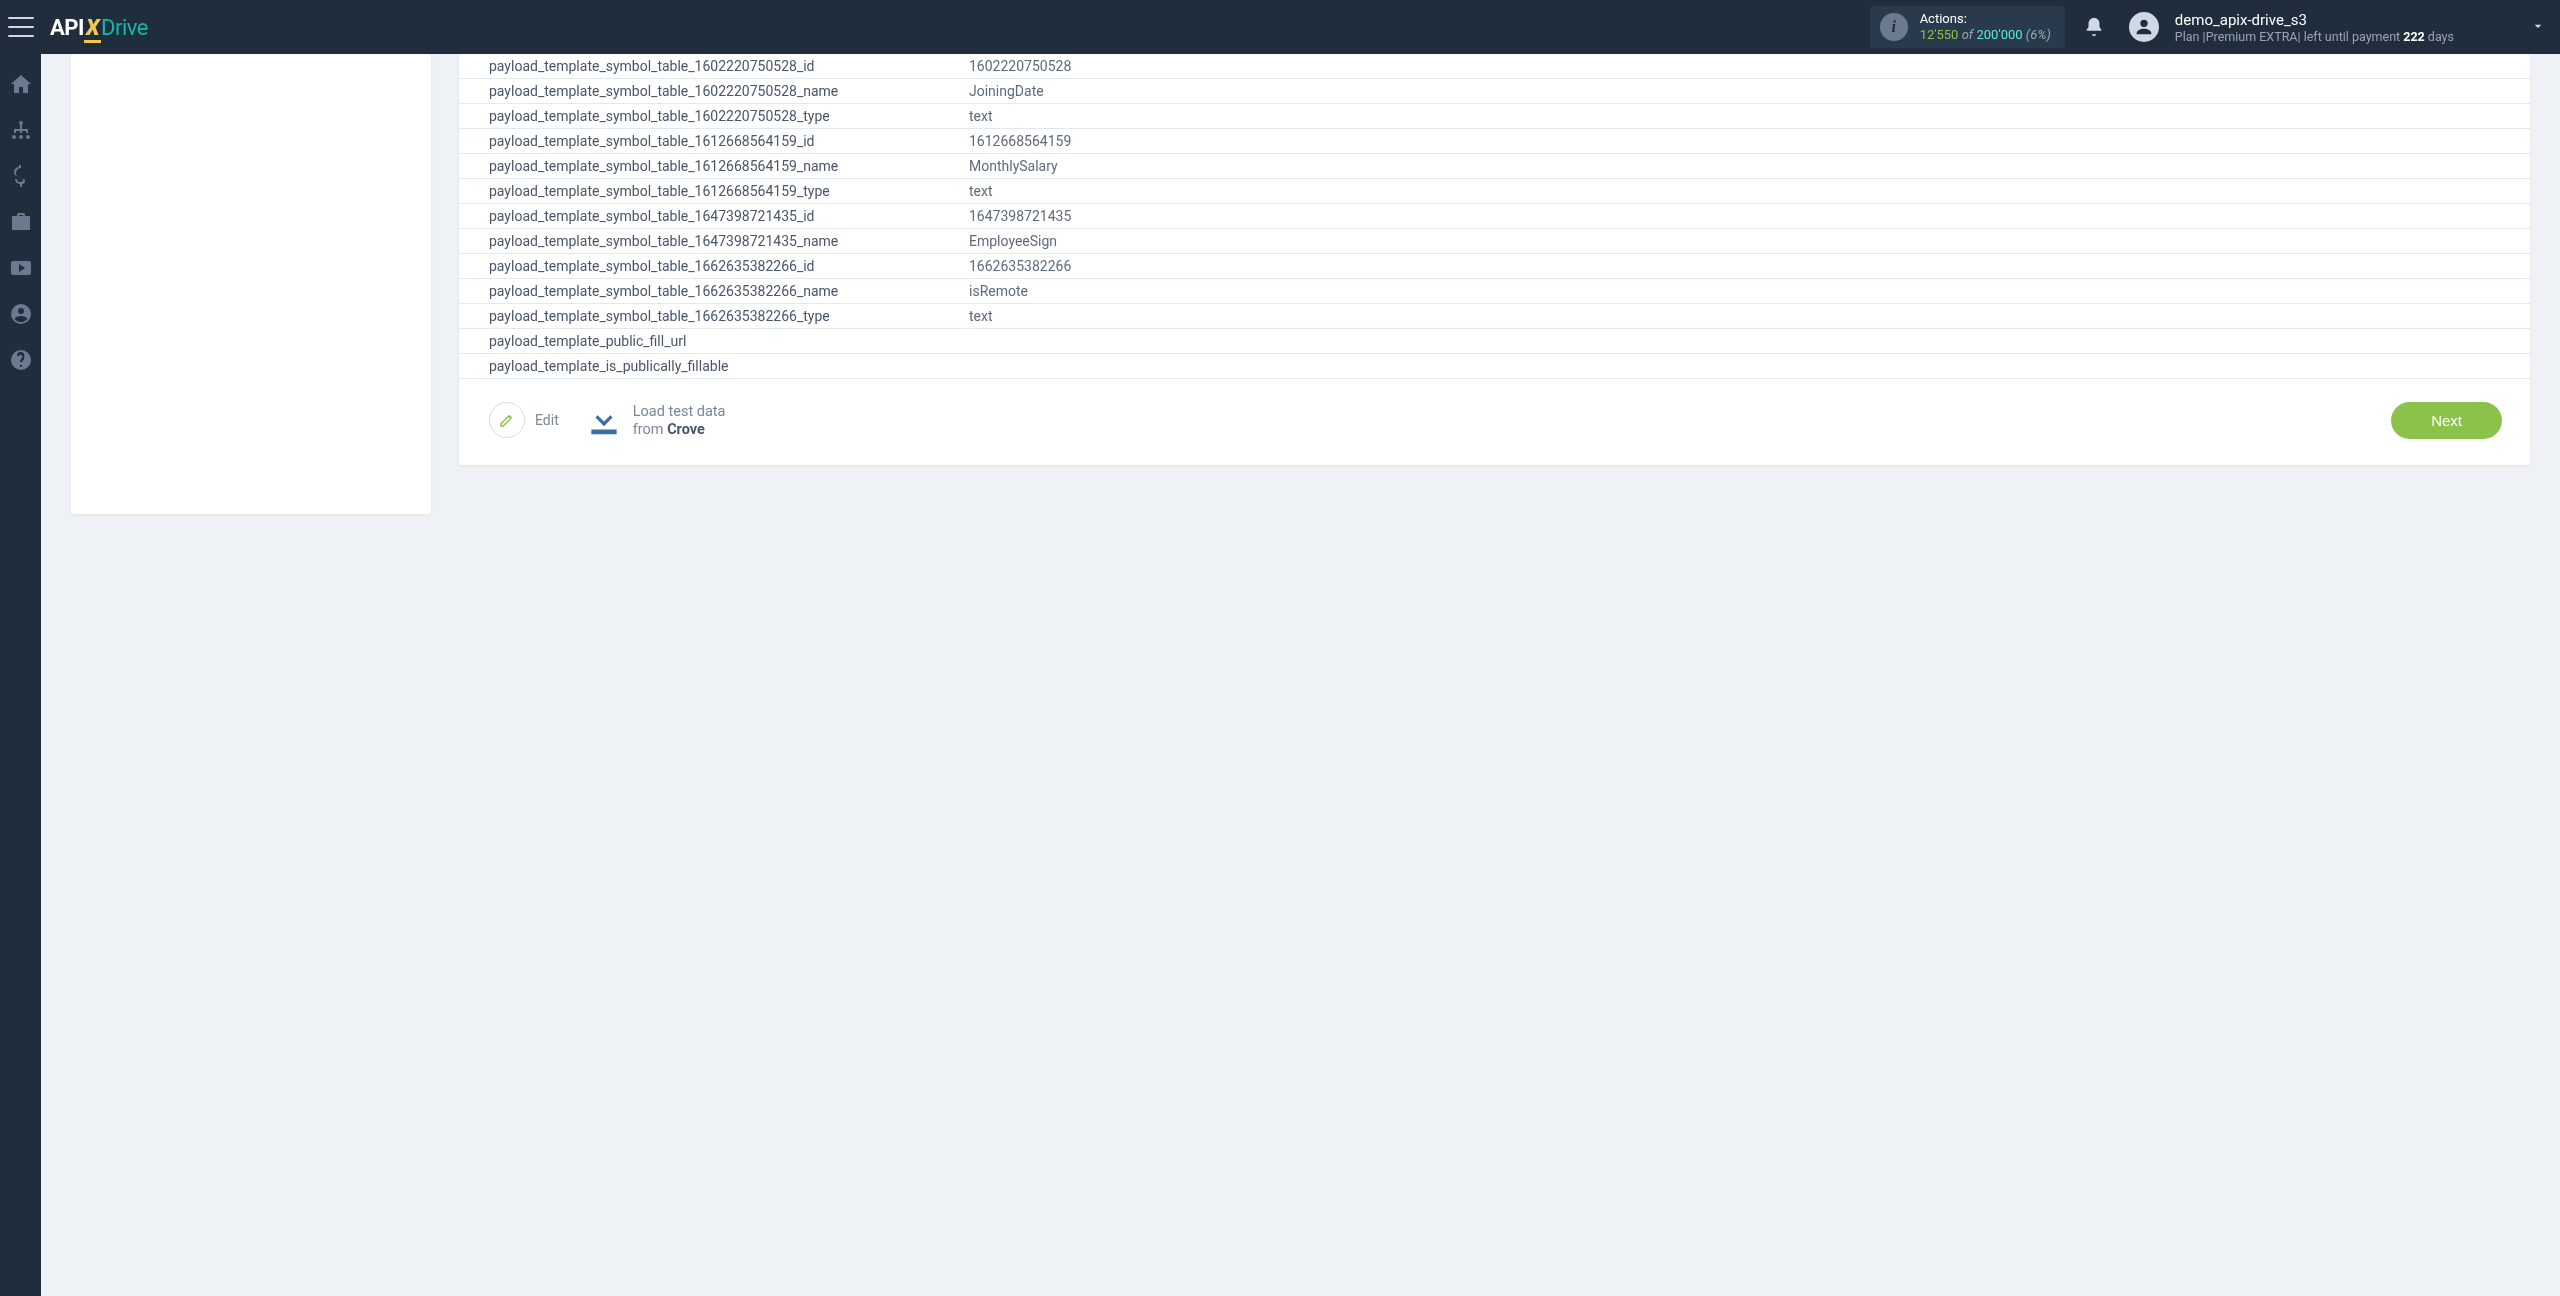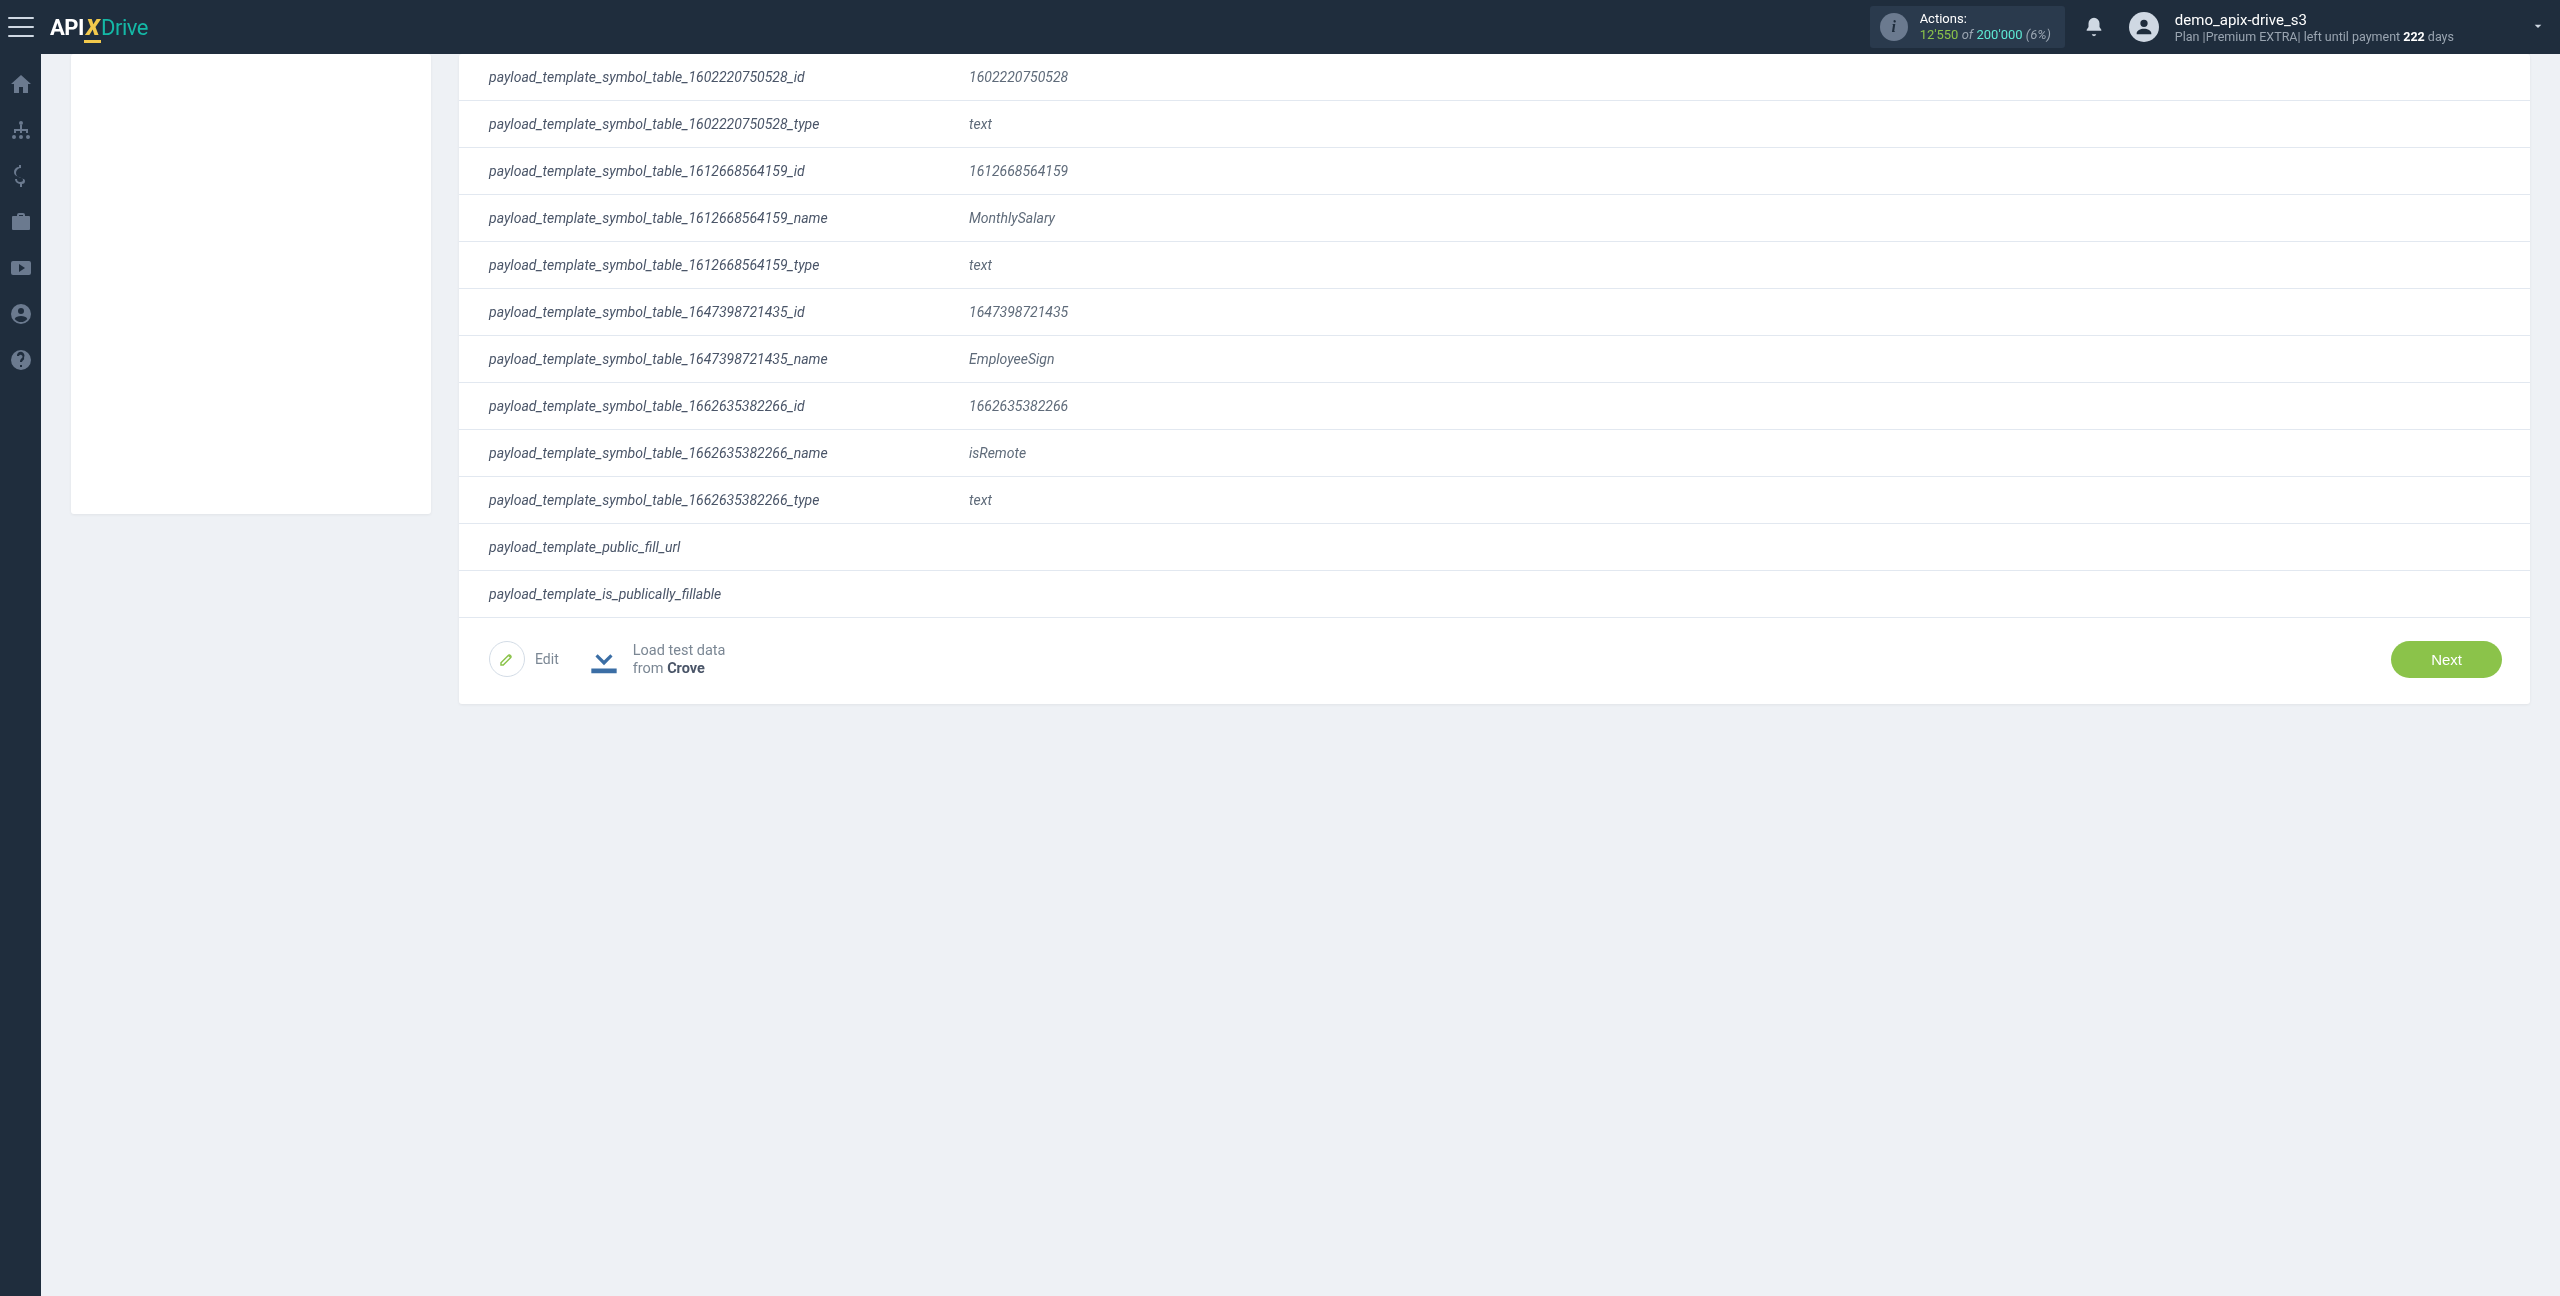--- a/index.html
+++ b/index.html
@@ -40,21 +40,21 @@
   .sidebar .item { width: 24px; height: 24px; cursor: pointer; }
   .sidebar .item svg { width: 100%; height: 100%; fill: #6b7a8f; }
 
   .page { position: absolute; top: 54px; left: 41px; right: 0; bottom: 0; overflow: auto; padding: 0 30px 30px 30px; }
   .layout { display: flex; gap: 28px; align-items: flex-start; }
   .left-card { width: 360px; background: #fff; border-radius: 3px; box-shadow: 0 1px 3px rgba(0,0,0,0.06); min-height: 460px; }
   .right-card { flex: 1; background: #fff; border-radius: 3px; box-shadow: 0 1px 3px rgba(0,0,0,0.06); padding: 0 0 26px 0; }
 
   .kv-table { width: 100%; border-collapse: collapse; }
   .kv-table tr { border-bottom: 1px solid #e2e8f0; }
-  .kv-table td { padding: 15px 10px; font-size: 14px; color: #4a5568; font-style: italic; }
+  .kv-table td { padding: 4px 10px; font-size: 14px; color: #4a5568; }
   .kv-table td.key { width: 500px; padding-left: 30px; }
   .kv-table td.val { color: #5f6b7a; }
 
   .card-footer { display: flex; align-items: center; padding: 22px 28px 0 30px; gap: 26px; }
   .edit-btn { display: flex; align-items: center; gap: 10px; color: #7b8794; cursor: pointer; }
   .edit-circle { width: 36px; height: 36px; border-radius: 50%; border: 1px solid #d3dce6; display: flex; align-items: center; justify-content: center; }
   .edit-circle svg { width: 18px; height: 18px; fill: none; stroke: #8bc34a; stroke-width: 2; }
 
   .load-btn { display: flex; align-items: flex-end; gap: 10px; cursor: pointer; }
   .load-btn svg { width: 38px; height: 38px; fill: #3b6ea5; }
@@ -163,20 +163,24 @@
     <div class="left-card"></div>
 
     <div class="right-card">
       <table class="kv-table">
         <tbody id="rows">
             <tr>
               <td class="key">payload_template_symbol_table_1602220750528_id</td>
               <td class="val">1602220750528</td>
             </tr>
             <tr>
+              <td class="key">payload_template_symbol_table_1602220750528_name</td>
+              <td class="val">JoiningDate</td>
+            </tr>
+            <tr>
               <td class="key">payload_template_symbol_table_1602220750528_type</td>
               <td class="val">text</td>
             </tr>
             <tr>
               <td class="key">payload_template_symbol_table_1612668564159_id</td>
               <td class="val">1612668564159</td>
             </tr>
             <tr>
               <td class="key">payload_template_symbol_table_1612668564159_name</td>
               <td class="val">MonthlySalary</td>

